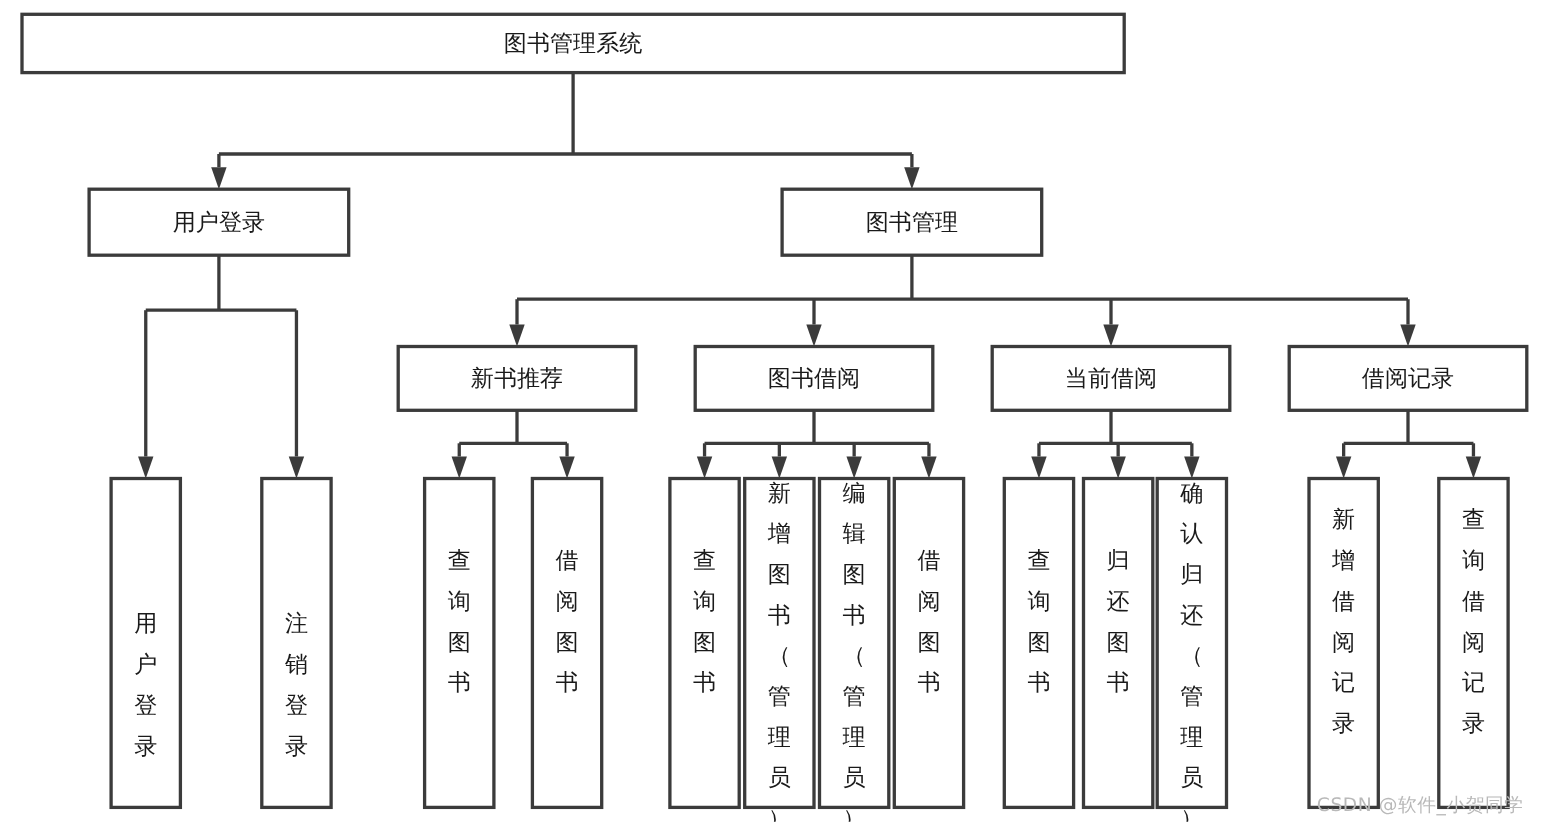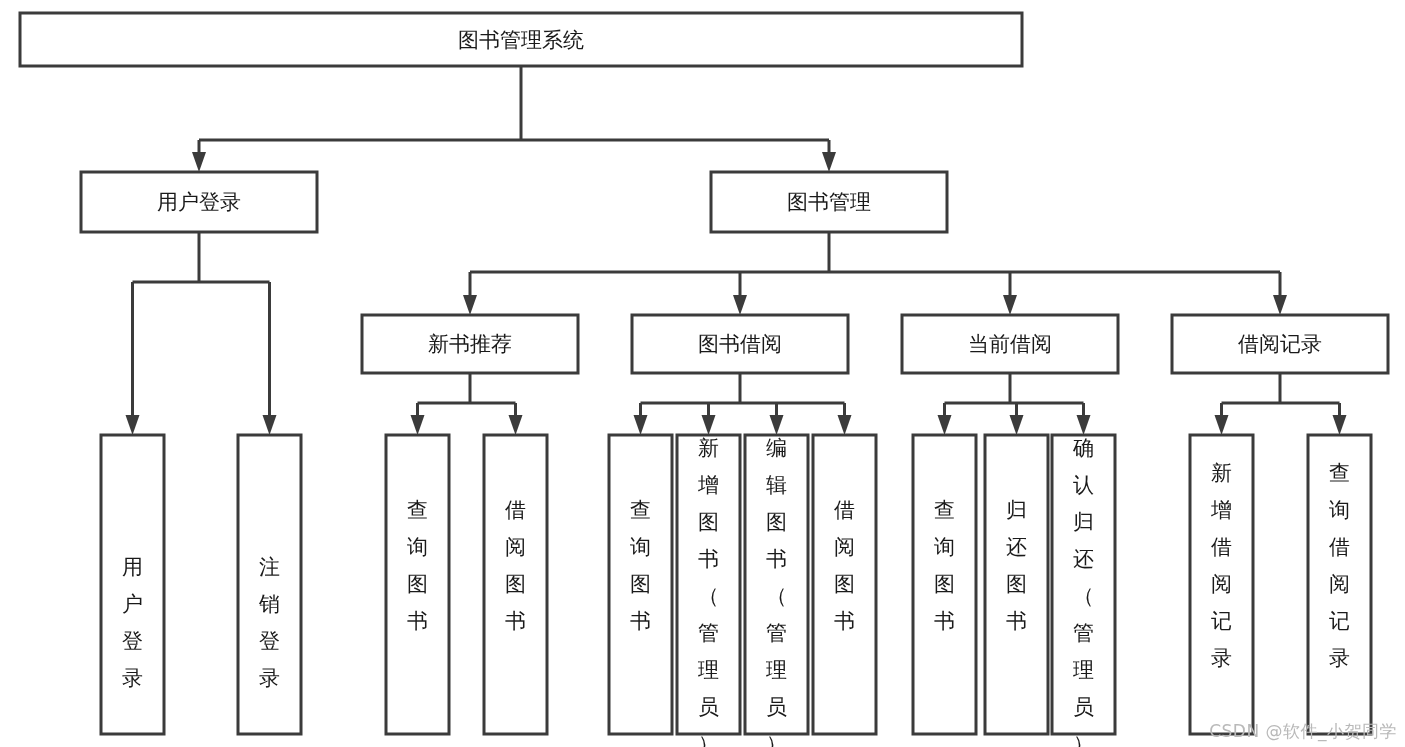--- a/index.html
+++ b/index.html
@@ -26,21 +26,21 @@
   .connector{
     stroke:#3b3b3b;
     stroke-width:3;
     fill:none;
     stroke-linecap:butt;
   }
   .arrow-head{ fill:#3b3b3b; stroke:none; }
 
   .watermark{
     position:absolute;
-    right:8px;
+    right:20px;
     bottom:4px;
     font-family:"DejaVu Sans","Liberation Sans",sans-serif;
     font-size:17px;
     color:#b9b9b9;
     white-space:nowrap;
     pointer-events:none;
     letter-spacing:0.5px;
   }
 </style>
 </head>

